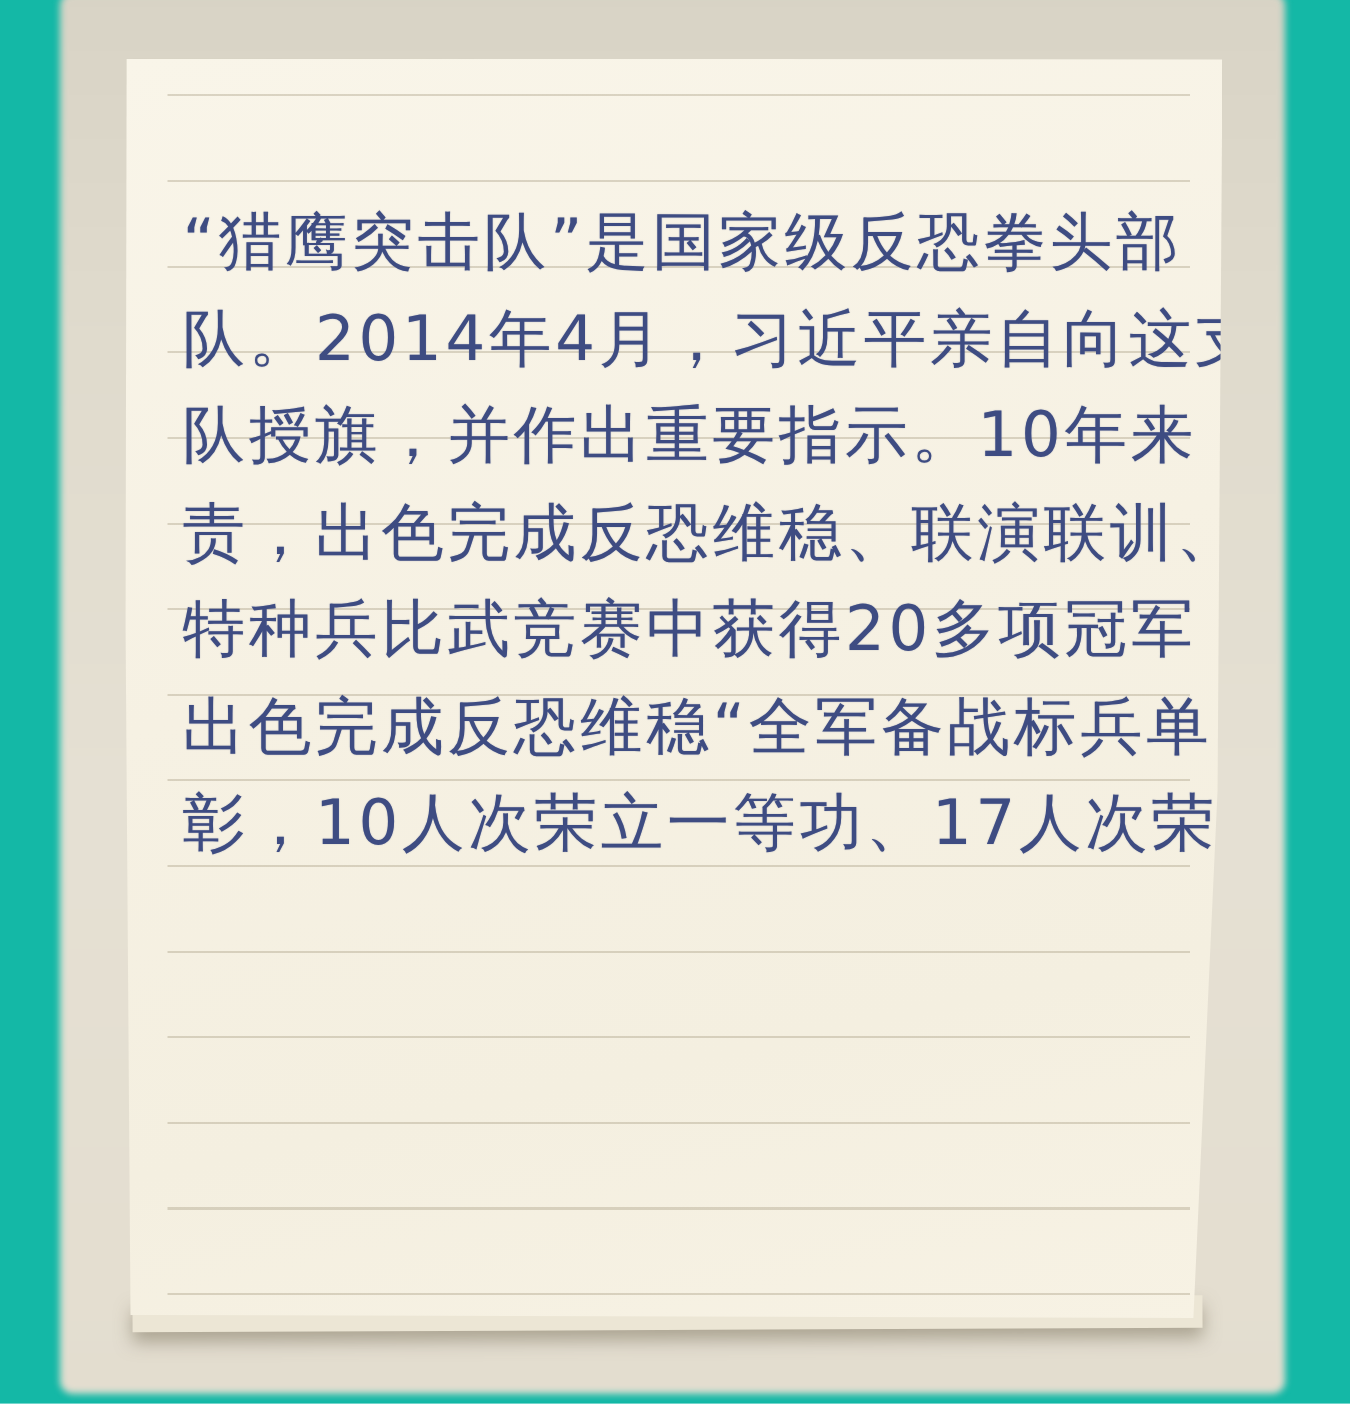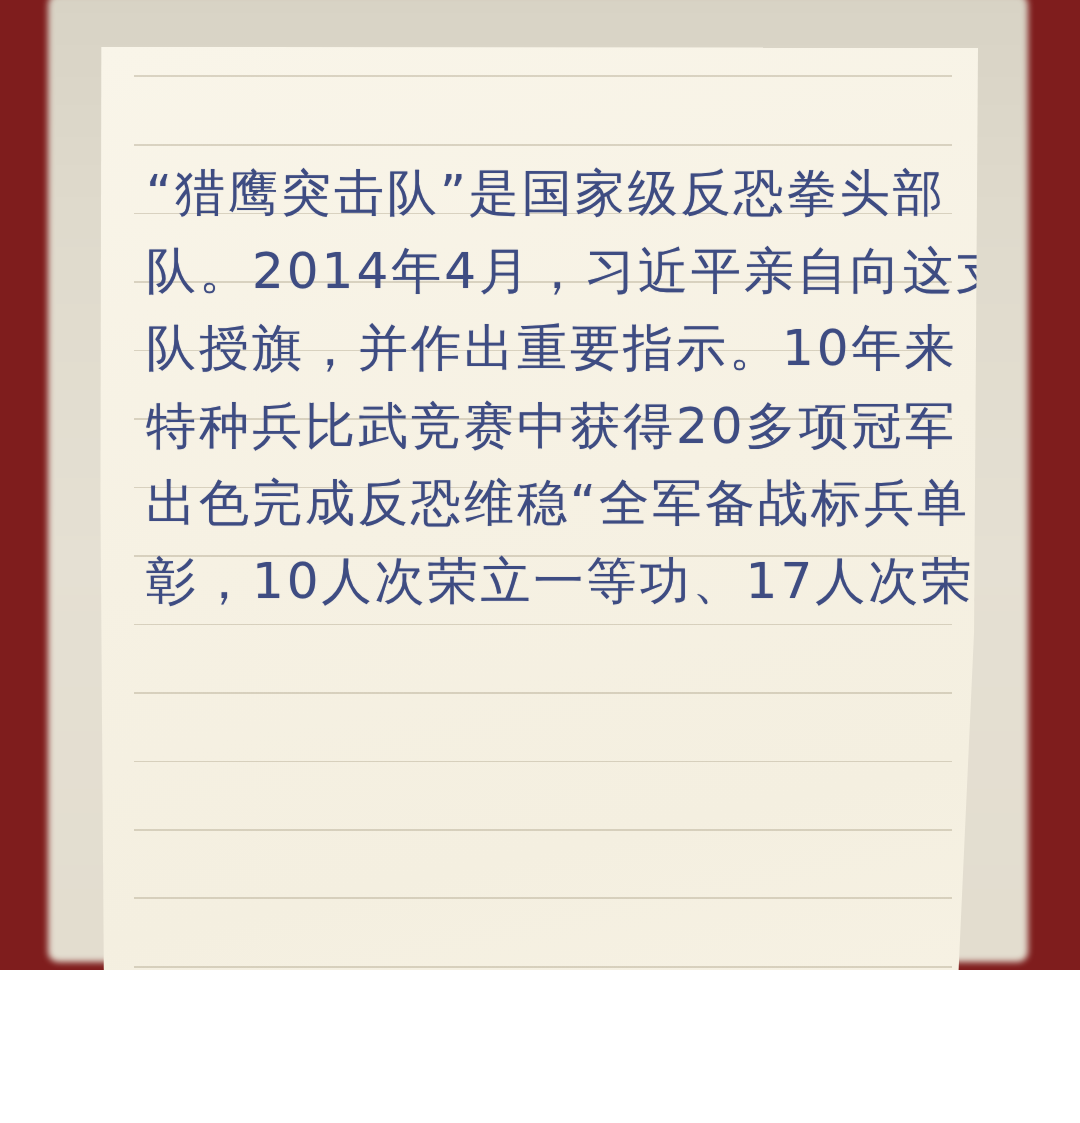--- a/index.html
+++ b/index.html
@@ -4,23 +4,23 @@
 <style>
   html, body {
     margin: 0;
     padding: 0;
     background: #ffffff;
     font-family: "DejaVu Sans", "Liberation Sans", sans-serif;
   }
   .stage {
     position: relative;
     width: 1080px;
-    height: 970px;
+    height: 1123px;
     margin: 0 auto;
-    background: #7f1d1d;
+    background: #14b8a6;
     overflow: hidden;
   }
   
   .photo-bg {
     position: absolute;
     left: 48px;
     right: 52px;
     top: -6px;
     bottom: 8px;
     background: linear-gradient(180deg, #d8d3c5 0%, #dfdacc 22%, #e5e0d3 58%, #e3ddcf 100%);
@@ -92,18 +92,19 @@
 
 <div class="stage">
   <div class="photo-bg"></div>
   <div class="under-sheet"></div>
   <div class="paper">
     <div class="ruling"></div>
     <div class="text-block">
       <div class="text-line">“猎鹰突击队”是国家级反恐拳头部</div>
       <div class="text-line">队。2014年4月，习近平亲自向这支部</div>
       <div class="text-line">队授旗，并作出重要指示。10年来，</div>
+      <div class="text-line">责，出色完成反恐维稳、联演联训、</div>
       <div class="text-line">特种兵比武竞赛中获得20多项冠军，</div>
       <div class="text-line">出色完成反恐维稳“全军备战标兵单</div>
       <div class="text-line">彰，10人次荣立一等功、17人次荣立</div>
     </div>
   </div>
 </div>
 
 </body></html>

